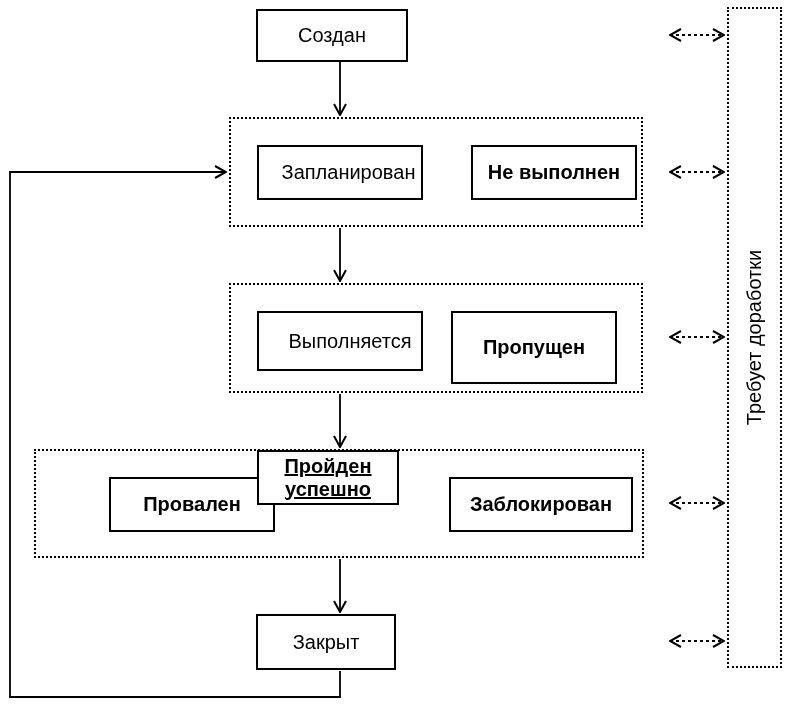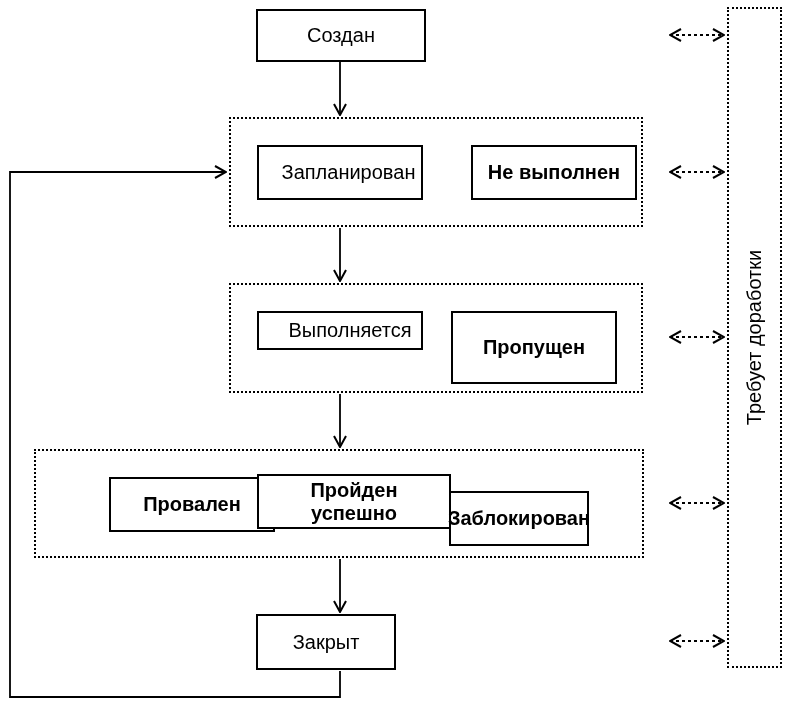--- a/index.html
+++ b/index.html
@@ -62,48 +62,48 @@
 
     <polyline points="340,671 340,697 10,697 10,172 226,172" fill="none" stroke="#000000" stroke-width="1.8" marker-end="url(#ar)"></polyline>
 
     <line x1="670" y1="35" x2="724" y2="35" stroke="#000000" stroke-width="1.8" stroke-dasharray="3 3" marker-start="url(#ar)" marker-end="url(#ar)"></line>
     <line x1="670" y1="172" x2="724" y2="172" stroke="#000000" stroke-width="1.8" stroke-dasharray="3 3" marker-start="url(#ar)" marker-end="url(#ar)"></line>
     <line x1="670" y1="337" x2="724" y2="337" stroke="#000000" stroke-width="1.8" stroke-dasharray="3 3" marker-start="url(#ar)" marker-end="url(#ar)"></line>
     <line x1="670" y1="503" x2="724" y2="503" stroke="#000000" stroke-width="1.8" stroke-dasharray="3 3" marker-start="url(#ar)" marker-end="url(#ar)"></line>
     <line x1="670" y1="641" x2="724" y2="641" stroke="#000000" stroke-width="1.8" stroke-dasharray="3 3" marker-start="url(#ar)" marker-end="url(#ar)"></line>
   </svg>
 
-  <div class="box" style="left:256px; top:9px; width:170px; height:53px;">
+  <div class="box" style="left:256px; top:9px; width:152px; height:53px;">
     <span>Создан</span>
   </div>
 
   <div class="group" style="left:229px; top:117px; width:414px; height:110px;"></div>
   <div class="box" style="left:257px; top:145px; width:166px; height:55px;padding-left:17px;">
     <span>Запланирован</span>
   </div>
   <div class="box bold" style="left:471px; top:145px; width:166px; height:55px;">
     <span>Не выполнен</span>
   </div>
 
   <div class="group" style="left:229px; top:283px; width:414px; height:110px;"></div>
-  <div class="box" style="left:257px; top:311px; width:166px; height:39px;padding-left:20px;">
+  <div class="box" style="left:257px; top:311px; width:166px; height:60px;padding-left:20px;">
     <span>Выполняется</span>
   </div>
   <div class="box bold" style="left:451px; top:311px; width:166px; height:73px;">
     <span>Пропущен</span>
   </div>
 
   <div class="group" style="left:34px; top:449px; width:610px; height:109px;"></div>
   <div class="box bold" style="left:62px; top:477px; width:166px; height:55px;margin-left:47px;">
     <span>Провален</span>
   </div>
-  <div class="box bold" style="left:257px; top:474px; width:194px; height:55px;">
+  <div class="box bold" style="left:257px; top:450px; width:142px; height:55px;text-decoration:underline;">
     <span class="wrap">Пройден успешно</span>
   </div>
-  <div class="box bold" style="left:449px; top:491px; width:140px; height:55px;">
+  <div class="box bold" style="left:449px; top:477px; width:184px; height:55px;">
     <span>Заблокирован</span>
   </div>
 
   <div class="box" style="left:256px; top:614px; width:140px; height:56px;">
     <span>Закрыт</span>
   </div>
 
   <div class="rework-box" style="left:727px; top:7px; width:55px; height:661px;">
     <span class="vertical-label">Требует доработки</span>
   </div>

